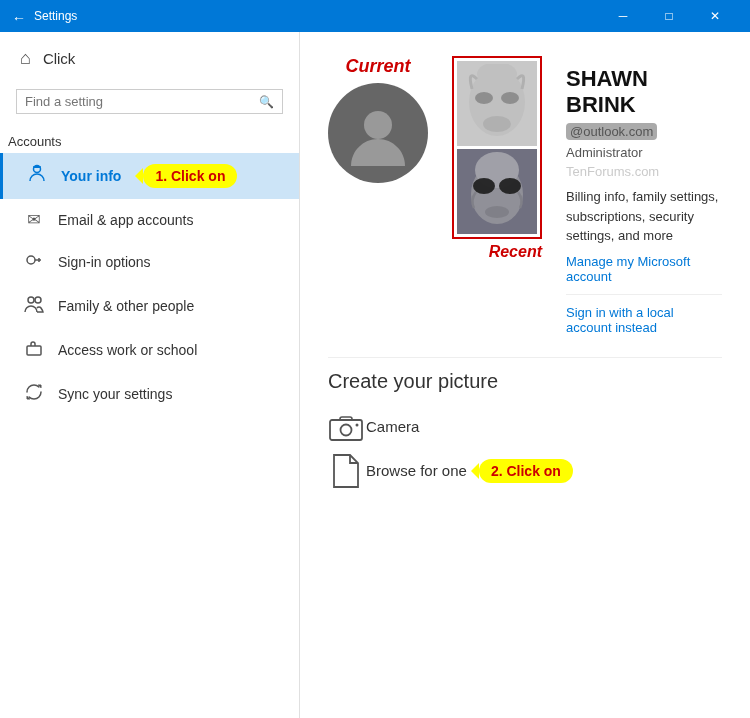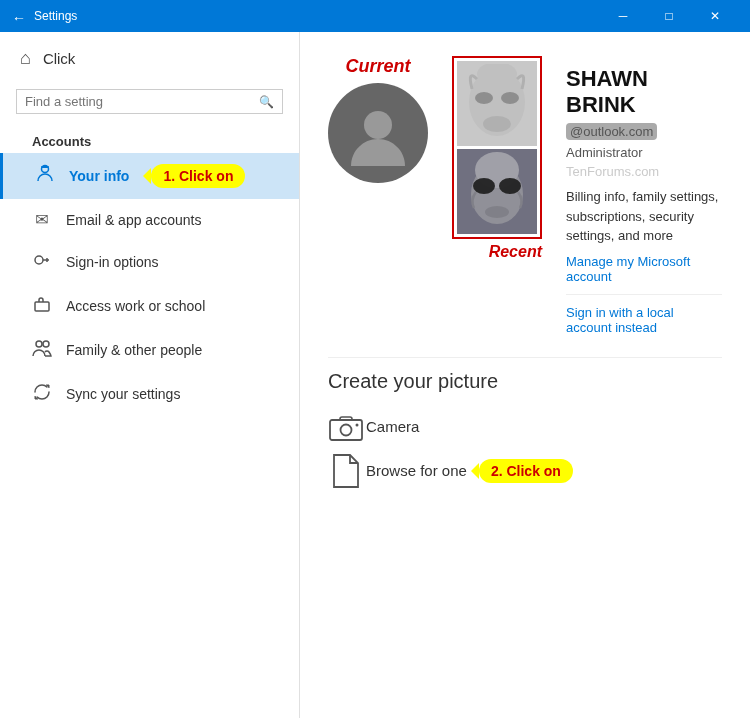--- a/index.html
+++ b/index.html
@@ -70,31 +70,31 @@
       border: none;
       outline: none;
       font-size: 13px;
       flex: 1;
       color: #333;
       background: transparent;
     }
     .search-icon { color: #555; font-size: 12px; }
 
     .section-label {
-      padding: 8px 20px 4px 32px;
+      padding: 8px 20px 4px 8px;
       font-size: 13px;
       color: #333;
-      font-weight: 700;
+      font-weight: 400;
     }
 
     .nav-item {
       display: flex;
       align-items: center;
       gap: 14px;
-      padding: 11px 32px;
+      padding: 11px 24px;
       cursor: pointer;
       font-size: 14px;
       color: #333;
     }
     .nav-item.active { background: #cce4f7; border-left: 3px solid #0078d7; }
     .nav-item.active .nav-label { color: #0078d7; font-weight: 600; }
     .nav-icon { width: 20px; text-align: center; font-size: 16px; color: #555; }
 
     
     .callout-1 {
@@ -304,38 +304,38 @@
         <svg width="18" height="18" viewBox="0 0 18 18" fill="#555">
           <circle cx="6" cy="9" r="4" stroke="#555" stroke-width="1.5" fill="none"></circle>
           <path d="M10 9h6M14 7v4" stroke="#555" stroke-width="1.5"></path>
         </svg>
       </span>
       <span class="nav-label">Sign-in options</span>
     </div>
 
     <div class="nav-item">
       <span class="nav-icon">
-        <svg width="18" height="18" viewBox="0 0 18 18" fill="none" stroke="#555" stroke-width="1.5">
-          <rect x="2" y="7" width="14" height="9" rx="1"></rect>
-          <path d="M6 7V5a2 2 0 014 0v2"></path>
-        </svg>
-      </span>
-      <span class="nav-label">Access work or school</span>
-    </div>
-
-    <div class="nav-item">
-      <span class="nav-icon">
         <svg width="20" height="18" viewBox="0 0 20 18" fill="none" stroke="#555" stroke-width="1.5">
           <circle cx="7" cy="5" r="3"></circle>
           <circle cx="14" cy="5" r="3"></circle>
           <path d="M1 17c0-3.314 2.686-6 6-6s6 2.686 6 6"></path>
           <path d="M13 13c1-1.5 3-1.5 4 0s2 3 2 4H13"></path>
         </svg>
       </span>
       <span class="nav-label">Family &amp; other people</span>
+    </div>
+
+    <div class="nav-item">
+      <span class="nav-icon">
+        <svg width="18" height="18" viewBox="0 0 18 18" fill="none" stroke="#555" stroke-width="1.5">
+          <rect x="2" y="7" width="14" height="9" rx="1"></rect>
+          <path d="M6 7V5a2 2 0 014 0v2"></path>
+        </svg>
+      </span>
+      <span class="nav-label">Access work or school</span>
     </div>
 
     <div class="nav-item">
       <span class="nav-icon">
         <svg width="18" height="18" viewBox="0 0 18 18" fill="none" stroke="#555" stroke-width="1.5">
           <path d="M2 9a7 7 0 017-7 7 7 0 014.9 2" stroke-linecap="round"></path>
           <path d="M16 9a7 7 0 01-7 7 7 7 0 01-4.9-2" stroke-linecap="round"></path>
           <polyline points="13,2 16,2 16,5" fill="#555" stroke="#555" stroke-width="1"></polyline>
           <polyline points="5,16 2,16 2,13" fill="#555" stroke="#555" stroke-width="1"></polyline>
         </svg>

